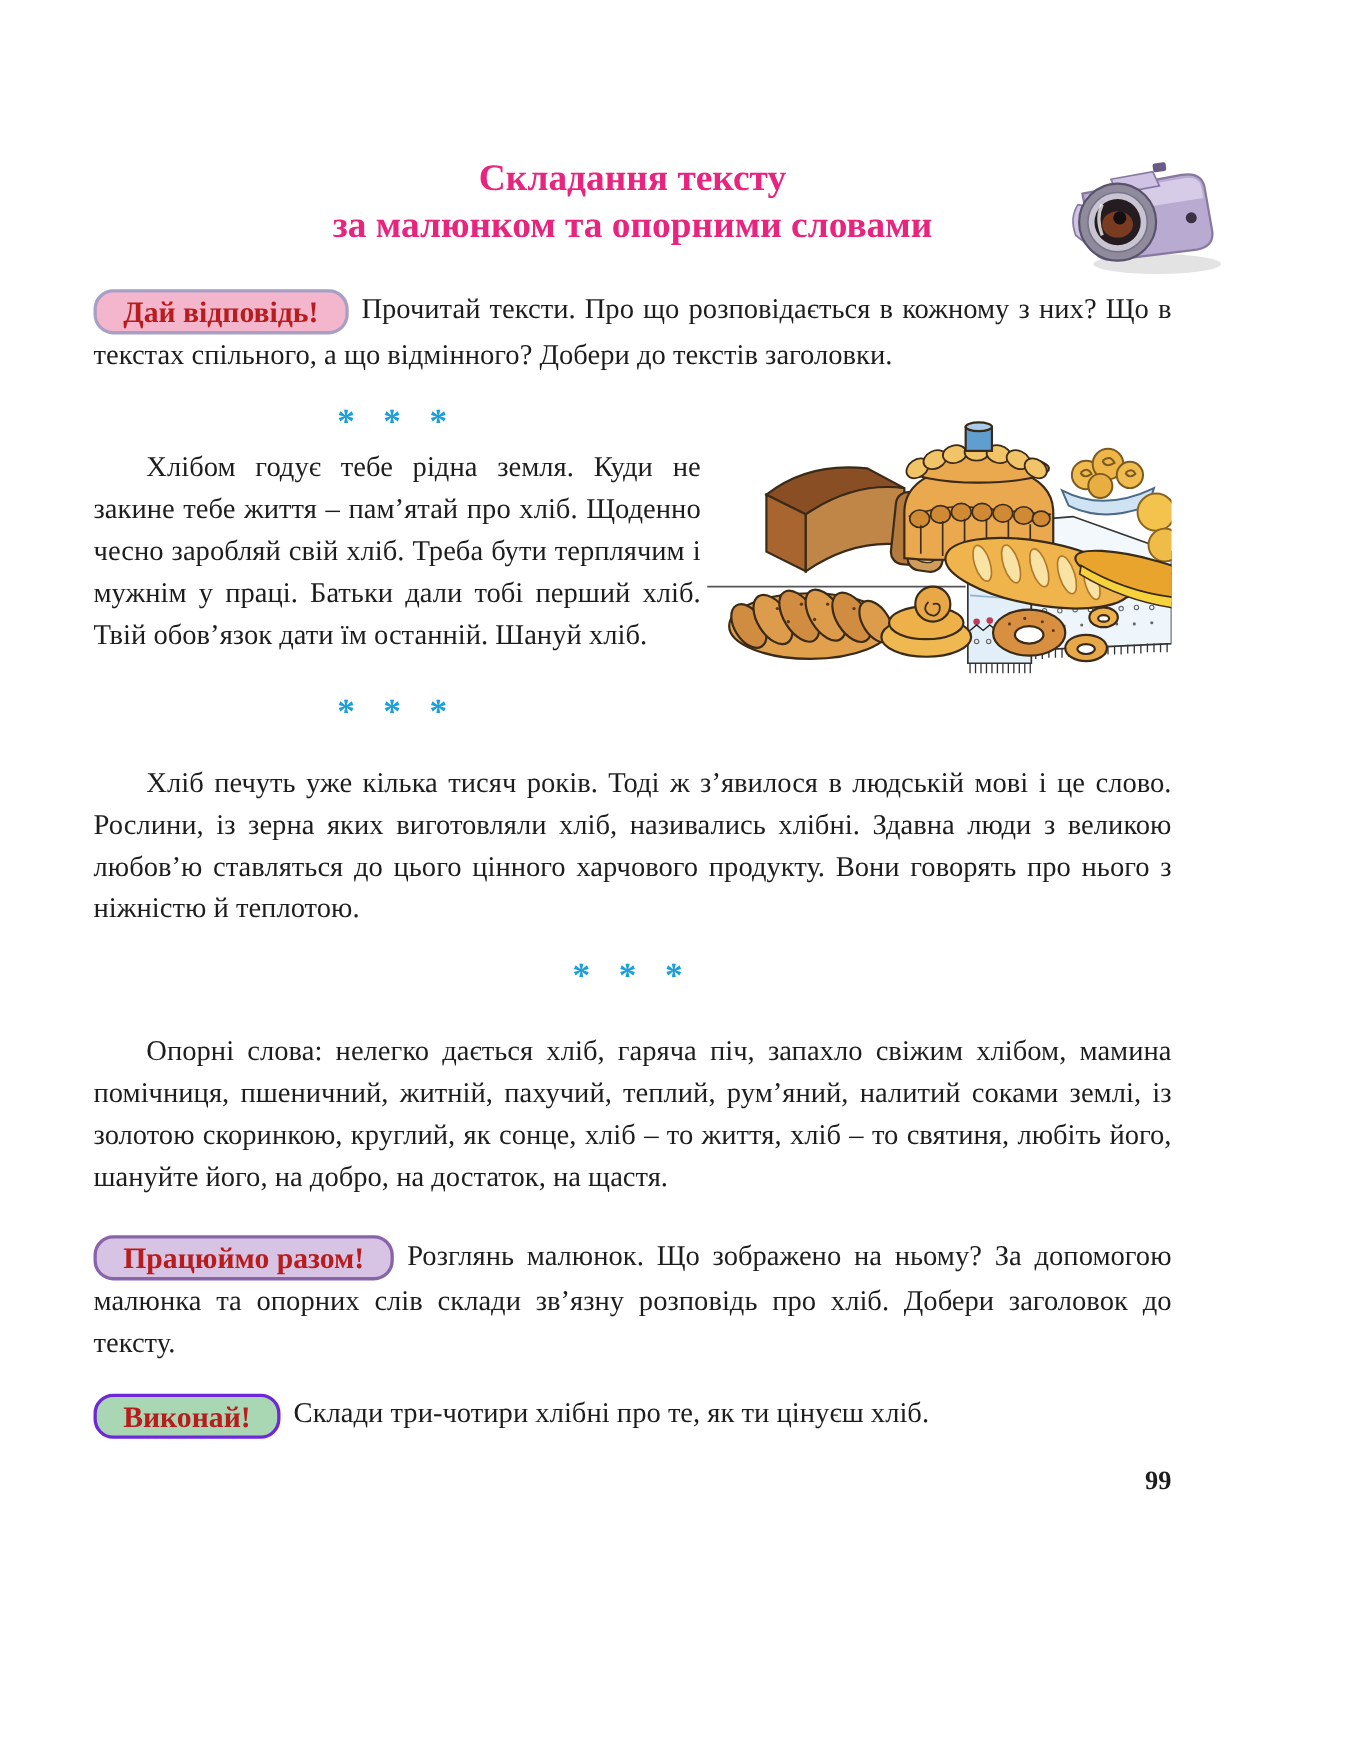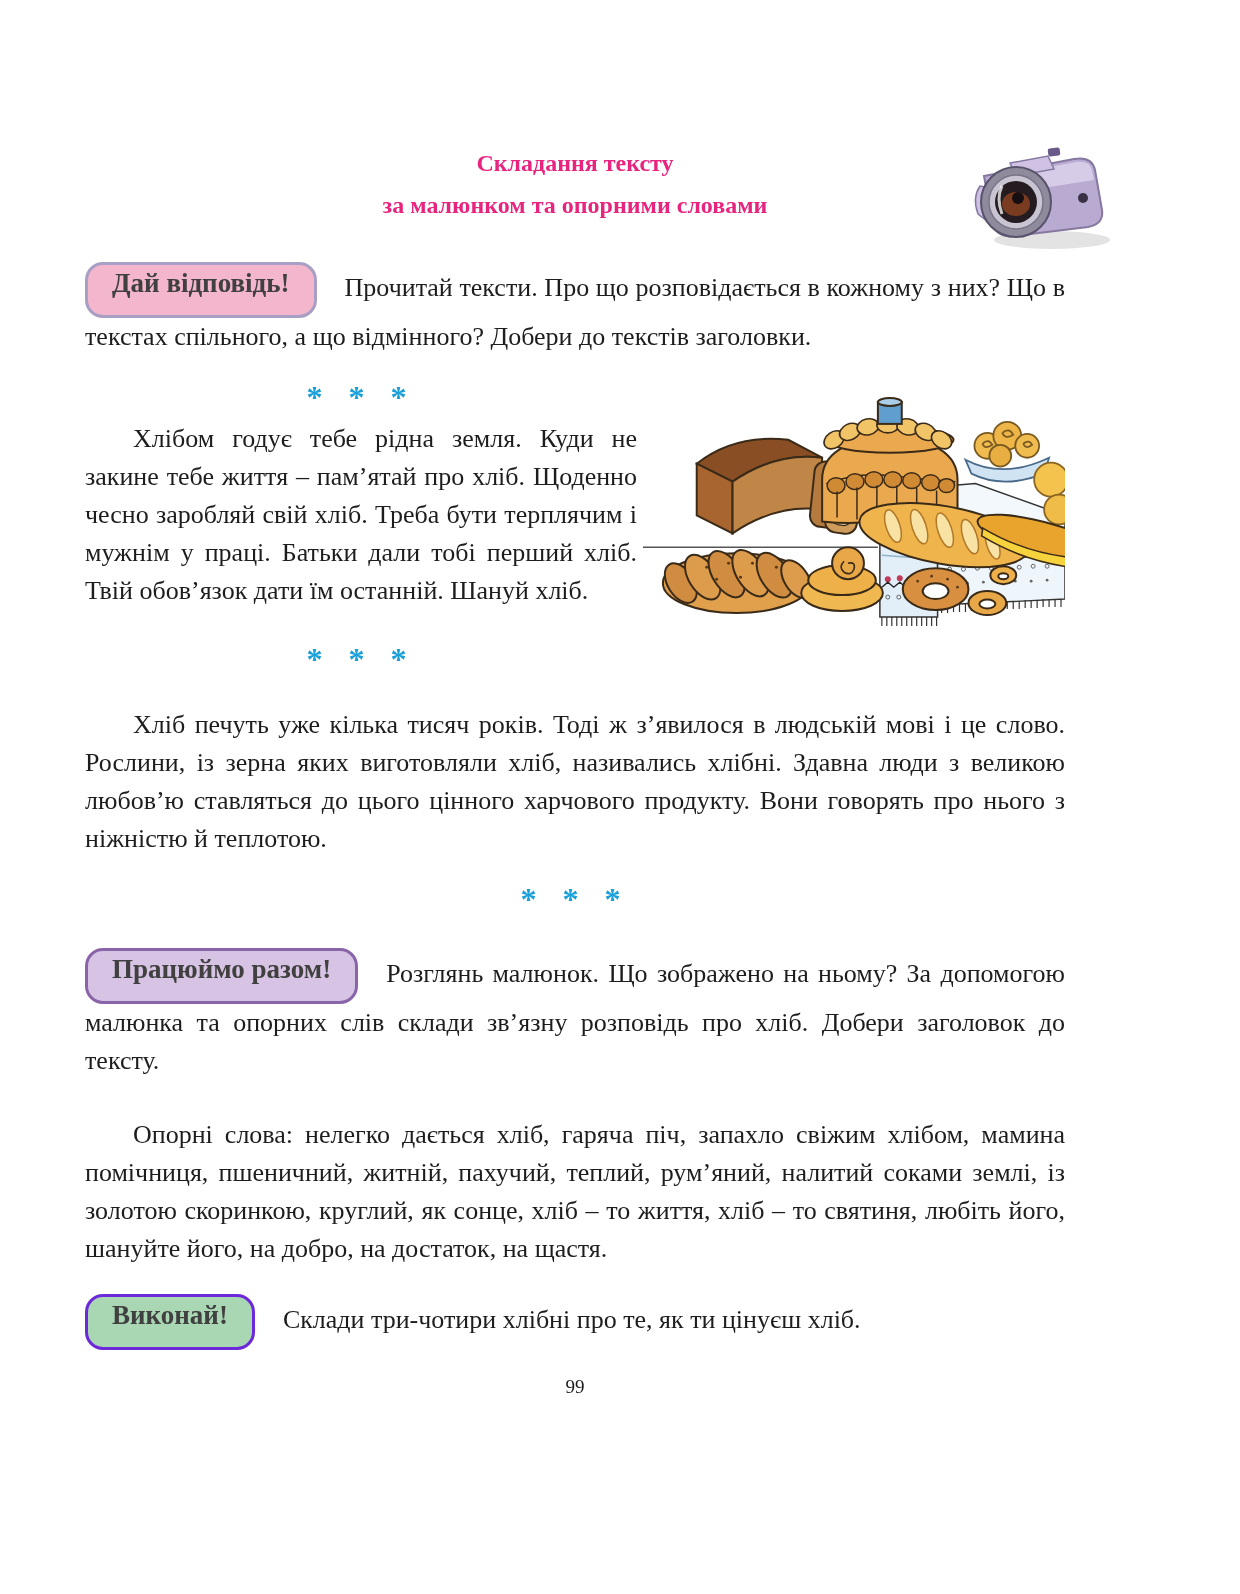--- a/index.html
+++ b/index.html
@@ -17,46 +17,46 @@
     position: absolute;
     left: 85px;
     top: 0;
     width: 980px;
   }
   .title {
     padding-top: 142px;
     text-align: center;
     color: #e8247f;
     font-weight: bold;
-    font-size: 24px;
+    font-size: 34px;
     line-height: 42px;
   }
   .camera-wrap {
     position: absolute;
     left: 952px;
     top: 136px;
     width: 170px;
     height: 122px;
   }
   .para {
     font-size: 26px;
     line-height: 38px;
     text-align: justify;
   }
   .indent { text-indent: 48px; }
   .badge {
     display: inline-block;
     border-radius: 18px;
-    padding: 1px 24px 15px 24px;
+    padding: 1px 24px 0 24px;
     font-weight: bold;
     font-size: 27px;
     line-height: 34px;
-    color: #404040;
+    color: #b91c1c;
     vertical-align: middle;
-    margin-right: 28px;
+    margin-right: 12px;
     text-indent: 0;
   }
   .badge-answer   { background: #f4b6cd; border: 3px solid #a79fc4; }
   .badge-together { background: #d7c4e4; border: 3px solid #8a64a8; }
   .badge-do       { background: #a9d6b3; border: 3px solid #6d28d9; }
   .intro { margin-top: 36px; }
   .row { display: flex; margin-top: 20px; }
   .col-left { width: 552px; }
   .col-right { width: 428px; margin-top: 6px; }
   .sep {
@@ -71,23 +71,23 @@
   .sep-full { width: 100%; }
   .mt-sep2 { margin-top: 10px; }
   .p2 { margin-top: 32px; }
   .mt-sep3 { margin-top: 16px; }
   .p3 { margin-top: 16px; }
   .together { margin-top: 34px; }
   .keywords { margin-top: 36px; }
   .do-line { margin-top: 18px; }
   .page-number {
     margin-top: 8px;
-    text-align: center;
-    font-weight: normal;
-    font-size: 19px;
+    text-align: right;
+    font-weight: bold;
+    font-size: 24px;
   }
 </style>
 </head>
 <body>
 
 <div class="page">
 
   <div class="camera-wrap">
     <svg width="170" height="122" viewBox="0 0 170 122">
       <ellipse cx="100" cy="104" rx="58" ry="9" fill="#dcdcdc" opacity="0.8"></ellipse>
@@ -339,22 +339,22 @@
       </div>
     </div>
 
     <div class="sep sep-left mt-sep2">* * *</div>
 
     <p class="para indent p2">Хліб печуть уже кілька тисяч років. Тоді ж з’явилося в людській мові і це слово. Рослини, із зерна яких виготовляли хліб, називались хлібні. Здавна люди з великою любов’ю ставляться до цього цінного харчового продукту. Вони говорять про нього з ніжністю й теплотою.</p>
 
     <div class="sep sep-full mt-sep3">* * *</div>
 
 
+    <p class="para indent keywords">Опорні слова: нелегко дається хліб, гаряча піч, запахло свіжим хлібом, мамина помічниця, пшеничний, житній, пахучий, теплий, рум’яний, налитий соками землі, із золотою скоринкою, круглий, як сонце, хліб – то життя, хліб – то святиня, любіть його, шануйте його, на добро, на достаток, на щастя.</p>
+
     <p class="para together"><span class="badge badge-together"><span>Працюймо разом!</span></span><span>Розглянь малюнок. Що зображено на ньому? За допомогою малюнка та опорних слів склади зв’язну розповідь про хліб. Добери заголовок до тексту.</span></p>
-
-    <p class="para indent keywords">Опорні слова: нелегко дається хліб, гаряча піч, запахло свіжим хлібом, мамина помічниця, пшеничний, житній, пахучий, теплий, рум’яний, налитий соками землі, із золотою скоринкою, круглий, як сонце, хліб – то життя, хліб – то святиня, любіть його, шануйте його, на добро, на достаток, на щастя.</p>
 
     <p class="para do-line"><span class="badge badge-do"><span>Виконай!</span></span><span>Склади три-чотири хлібні про те, як ти цінуєш хліб.</span></p>
 
     <div class="page-number">99</div>
 
   </div>
 </div>
 
 </body></html>

